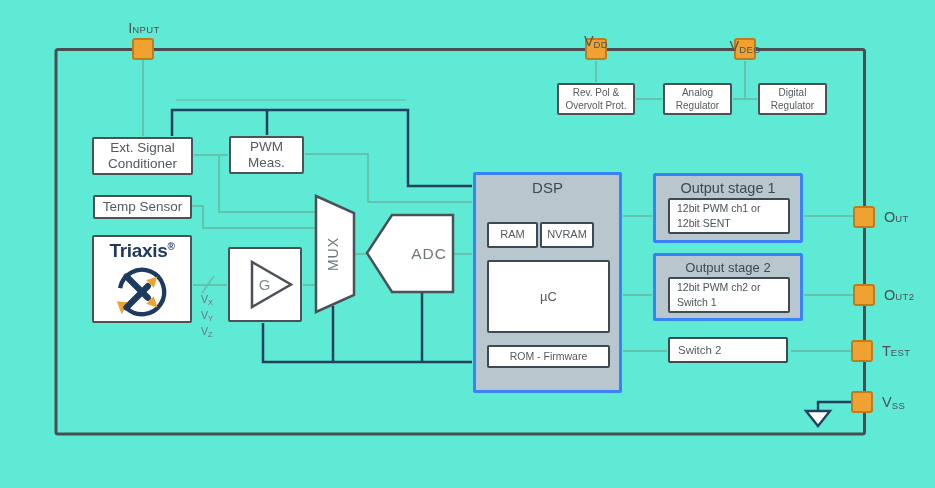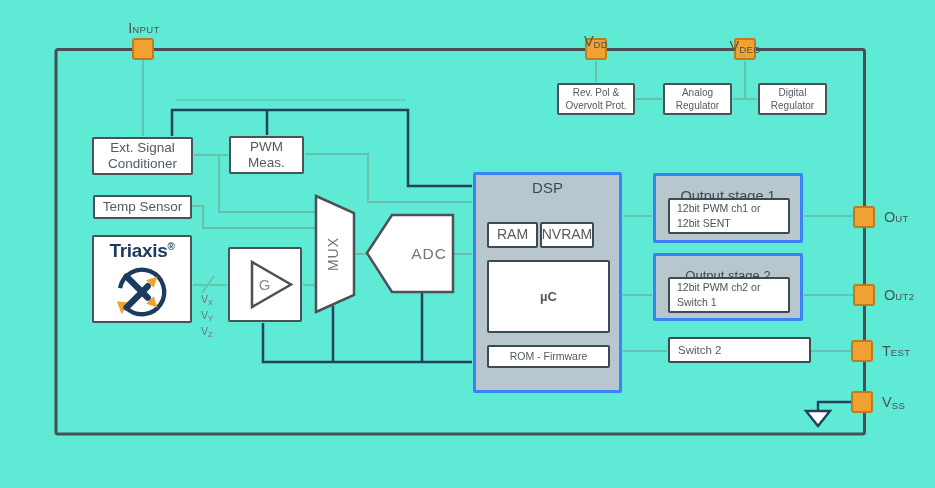--- a/index.html
+++ b/index.html
@@ -10,23 +10,23 @@
   #wiring{position:absolute;left:0;top:0;width:935px;height:488px;}
   .box{
     position:absolute;background:#ffffff;border:2px solid #4b5157;border-radius:2px;
     box-sizing:border-box;display:flex;flex-direction:column;align-items:center;
     justify-content:center;color:#545a5f;text-align:center;line-height:1.22;
   }
   .panel{background:#b7c7cd;border:3px solid #3b82f6;justify-content:flex-start;}
   .inner{border:2px solid #3d4a52;background:#ffffff;}
   .t14{font-size:13.5px;}
   .t13{font-size:13px;}
-  .t11{font-size:14px;text-align:right;}
+  .t11{font-size:11px;text-align:right;}
   .t10{font-size:10px;line-height:1.3;}
-  .panel-title{font-size:15px;color:#3d4a52;margin-top:12px;}
+  .panel-title{font-size:15px;color:#3d4a52;margin-top:4px;}
   .left-text{align-items:flex-start;text-align:left;padding-left:8px;}
   .inner-note{font-size:10.5px;line-height:1.45;color:#4a5559;align-items:flex-start;text-align:left;padding-left:7px;justify-content:center;}
   .pin-label{position:absolute;color:#4b5156;font-size:14.5px;white-space:nowrap;}
   .pl-sub{font-size:9.5px;letter-spacing:.4px;}
   .low{position:relative;top:1.5px;}
   .sig-label{position:absolute;color:#68737a;font-size:10.5px;}
   .sig-label .pl-sub{font-size:7.5px;}
   .shape-label{position:absolute;color:#6d777b;letter-spacing:1px;}
   .triaxis-word{font-size:19px;font-weight:bold;color:#1d3a5f;letter-spacing:-.3px;line-height:1;}
   .triaxis-word sup{font-size:10px;}
@@ -155,21 +155,21 @@
   <div class="shape-label" style="left:397px;top:245px;width:50px;text-align:right;font-size:15.5px;">ADC</div>
 
   <div class="box panel" style="left:473px;top:172px;width:149px;height:221px;">
     <div class="panel-title" style="margin-top:4px;">DSP</div>
     <div class="box inner t11 center-abs" style="left:11px;top:47px;width:51px;height:26px;">
       <span>RAM</span>
     </div>
     <div class="box inner t11 center-abs" style="left:64px;top:47px;width:54px;height:26px;">
       <span>NVRAM</span>
     </div>
-    <div class="box inner t13 center-abs" style="left:11px;top:85px;width:123px;height:73px;font-weight:bold;">
+    <div class="box inner t13 center-abs" style="left:11px;top:85px;width:123px;height:73px;">
       <span>µC</span>
     </div>
     <div class="box inner center-abs" style="left:11px;top:170px;width:123px;height:23px;font-size:10.5px;">
       <span>ROM - Firmware</span>
     </div>
   </div>
 
   <div class="box panel" style="left:653px;top:173px;width:150px;height:70px;">
     <div class="panel-title" style="font-size:14.5px;">Output stage 1</div>
     <div class="box inner inner-note" style="left:12px;top:22px;width:122px;height:36px;">
@@ -179,21 +179,21 @@
   </div>
 
   <div class="box panel" style="left:653px;top:253px;width:150px;height:68px;">
     <div class="panel-title" style="font-size:13px;">Output stage 2</div>
     <div class="box inner inner-note" style="left:12px;top:21px;width:122px;height:36px;">
       <div>12bit PWM ch2 or</div>
       <div>Switch 1</div>
     </div>
   </div>
 
-  <div class="box left-text" style="left:668px;top:337px;width:143px;height:26px;font-size:11.5px;border-color:#3d4a52;">
+  <div class="box left-text" style="left:668px;top:337px;width:120px;height:26px;font-size:11.5px;border-color:#3d4a52;">
     <span>Switch 2</span>
   </div>
 
   <div class="box t10" style="left:557px;top:83px;width:78px;height:32px;">
     <div>Rev. Pol &amp;</div>
     <div>Overvolt Prot.</div>
   </div>
   <div class="box t10" style="left:663px;top:83px;width:69px;height:32px;">
     <div>Analog</div>
     <div>Regulator</div>

